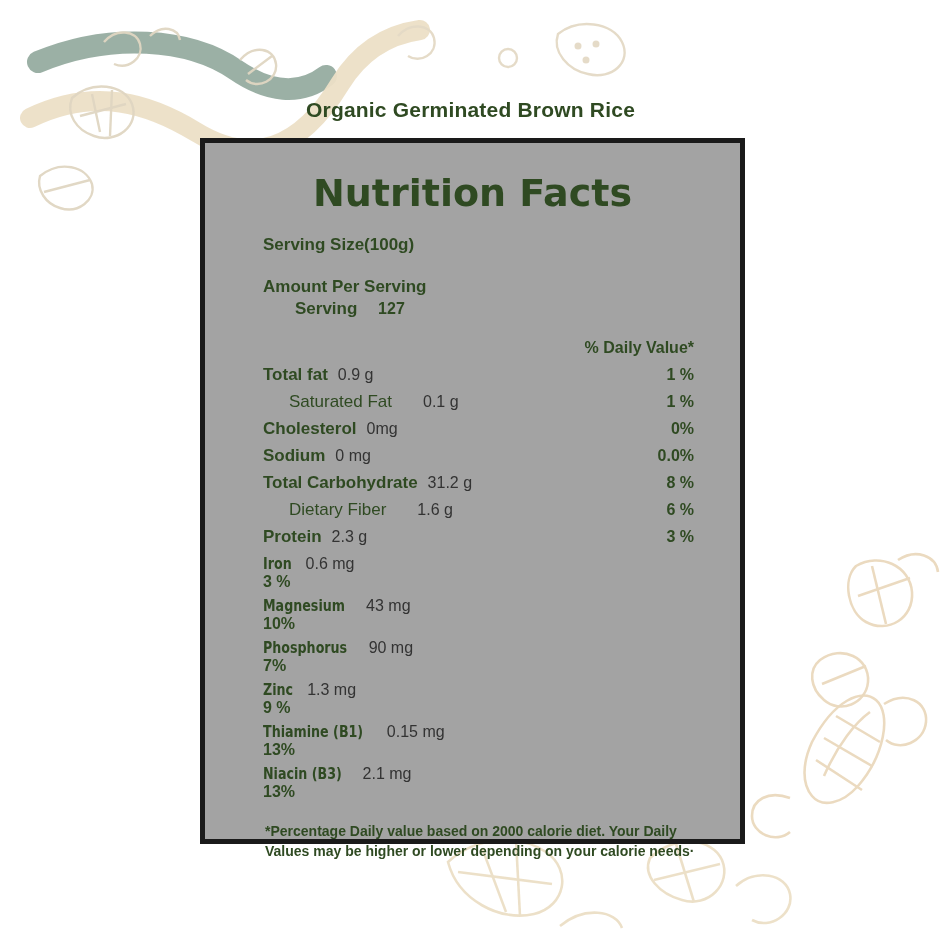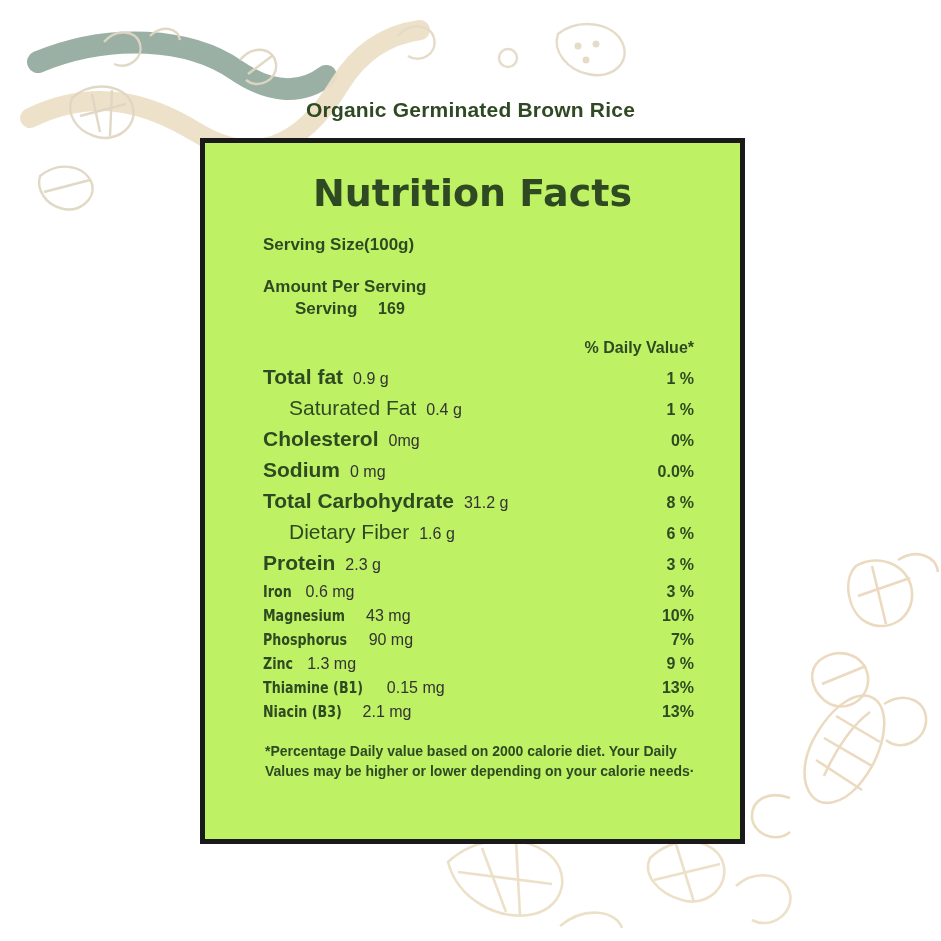--- a/index.html
+++ b/index.html
@@ -42,21 +42,21 @@
     letter-spacing: 0.2px;
   }
 
   
   .panel {
     position: absolute;
     left: 200px;
     top: 138px;
     width: 545px;
     height: 706px;
-    background: #bef264;
+    background: #a3a3a3;
     border: 5px solid #1a1a1a;
     box-sizing: border-box;
   }
 
   .panel-inner {
     padding: 20px 28px 0 28px;
     box-sizing: border-box;
     height: 100%;
     position: relative;
   }
@@ -116,21 +116,21 @@
     margin-bottom: 7px;
   }
   .nrow .left {
     display: flex;
     align-items: baseline;
     white-space: nowrap;
   }
   .nrow .name {
     font-weight: bold;
     color: #2f4a22;
-    font-size: 21px;
+    font-size: 17px;
   }
   .nrow .name.cond {
     font-family: "DejaVu Sans Condensed", "Liberation Sans Narrow", "Liberation Sans", sans-serif;
     font-size: 16px;
     transform: scaleX(0.88);
     transform-origin: left center;
   }
   .nrow .name.light {
     font-weight: normal;
   }
@@ -138,22 +138,22 @@
     color: #333333;
     font-size: 16px;
     margin-left: 10px;
   }
   .nrow .dv {
     font-weight: bold;
     color: #2f4a22;
     font-size: 16px;
     white-space: nowrap;
   }
-  .nrow.indent .left { padding-left: 26px; }
-  .nrow.tight { margin-bottom: 5px; }
+  .nrow.indent .left { padding-left: 26px; gap: 21px; }
+  .nrow.tight { margin-bottom: 5px; flex-direction: column; }
 
   .footnote {
     margin: 20px 0 0 32px;
     font-size: 14px;
     font-weight: bold;
     color: #2f4a22;
     line-height: 1.45;
     max-width: 450px;
   }
 </style>
@@ -230,37 +230,37 @@
     <div class="panel-inner">
 
       <div class="nf-title">Nutrition Facts</div>
 
       <div class="serving-size">Serving Size(100g)</div>
 
       <div class="amount-per">Amount Per Serving</div>
 
       <div class="calories-row">
         <span>Serving</span>
-        <span class="cal-val">169</span>
+        <span class="cal-val">127</span>
       </div>
 
       <div class="dv-header">% Daily Value*</div>
 
       <div class="rows" id="nutrient-rows">
           <div class="nrow">
             <div class="left">
               <span class="name">Total fat</span>
               <span class="value">0.9 g</span>
             </div>
             <span class="dv">1 %</span>
           </div>
           <div class="nrow indent">
             <div class="left">
               <span class="name light">Saturated Fat</span>
-              <span class="value">0.4 g</span>
+              <span class="value">0.1 g</span>
             </div>
             <span class="dv">1 %</span>
           </div>
           <div class="nrow">
             <div class="left">
               <span class="name">Cholesterol</span>
               <span class="value">0mg</span>
             </div>
             <span class="dv">0%</span>
           </div>

